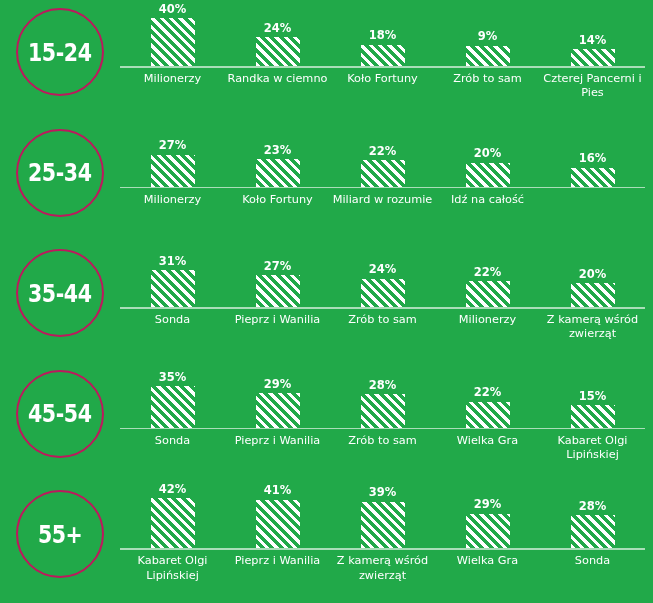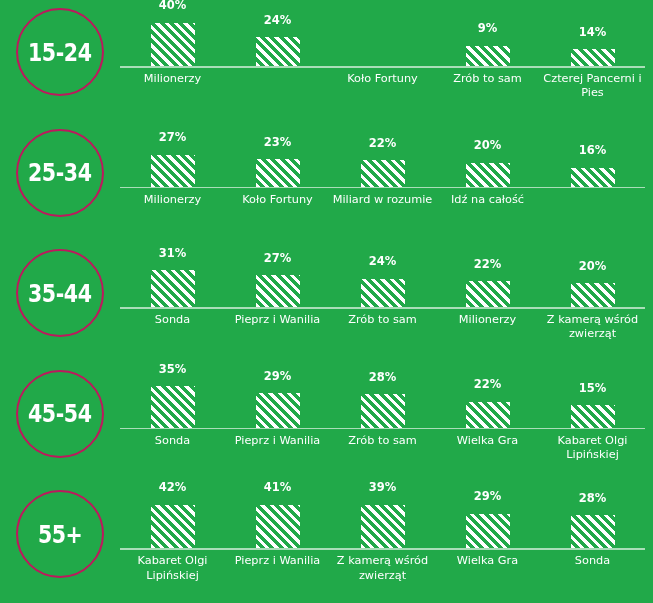--- a/index.html
+++ b/index.html
@@ -96,21 +96,20 @@
   .bar-stack {
     position: absolute;
     left: 0;
     right: 0;
     top: 0;
     height: 66px;
     display: flex;
     flex-direction: column;
     justify-content: flex-end;
     align-items: center;
-    gap: 8px;
   }
 
   .bar-value {
     font-family: "DejaVu Sans", sans-serif;
     font-weight: bold;
     font-size: 11.5px;
     line-height: 1;
     color: #ffffff;
     margin-bottom: 3px;
     white-space: nowrap;
@@ -160,22 +159,27 @@
               <div class="bar-value">40%</div>
               <div class="bar" style="height: 47.6px;"></div>
             </div>
             <div class="bar-label">Milionerzy</div>
           </div>
           <div class="bar-col">
             <div class="bar-stack">
               <div class="bar-value">24%</div>
               <div class="bar" style="height: 28.6px;"></div>
             </div>
-          </div>
-          <div class="bar-col">
+            <div class="bar-label">Randka w ciemno</div>
+          </div>
+          <div class="bar-col">
+            <div class="bar-stack">
+              <div class="bar-value">18%</div>
+              <div class="bar" style="height: 21.4px;"></div>
+            </div>
             <div class="bar-label">Koło Fortuny</div>
           </div>
           <div class="bar-col">
             <div class="bar-stack">
               <div class="bar-value">9%</div>
               <div class="bar" style="height: 20.2px;"></div>
             </div>
             <div class="bar-label">Zrób to sam</div>
           </div>
           <div class="bar-col">

